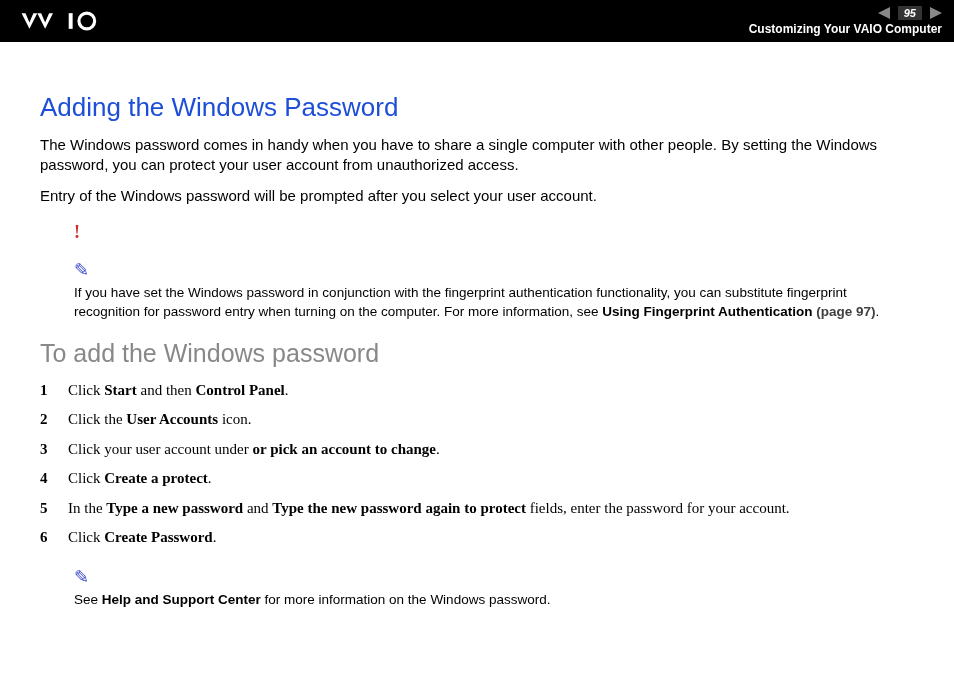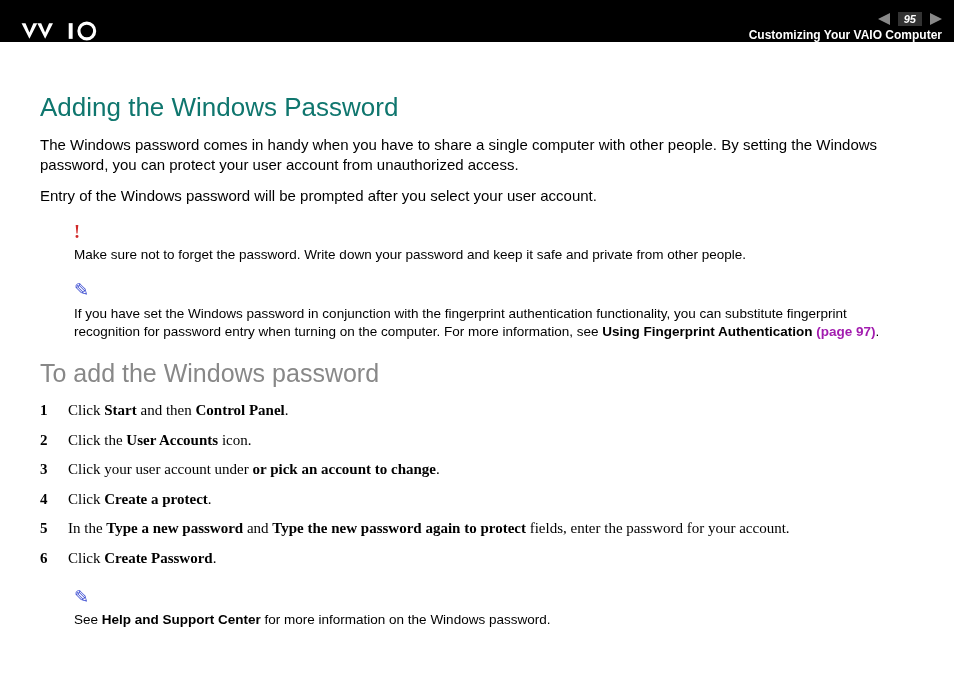--- a/index.html
+++ b/index.html
@@ -1,38 +1,38 @@
 <!DOCTYPE html>
 <html><head>
 <meta charset="utf-8">
 <style>
   * { margin: 0; padding: 0; box-sizing: border-box; }
   body { font-family: Arial, Helvetica, sans-serif; width: 954px; height: 674px; background: #fff; color: #000; position: relative; }
-  .header { background: #000; height: 42px; display: flex; align-items: flex-end; justify-content: space-between; padding: 0 12px 0 20px; }
+  .header { background: #000; height: 42px; display: flex; align-items: center; justify-content: space-between; padding: 0 12px 0 20px; }
   .logo { color: #fff; font-size: 26px; font-weight: 300; letter-spacing: 1px; display: flex; align-items: center; }
   .logo svg { height: 22px; }
   .header-right { display: flex; flex-direction: column; align-items: flex-end; color: #fff; gap: 2px; }
   .nav-row { display: flex; align-items: center; gap: 6px; }
   .arrow-btn { display: inline-flex; align-items: center; justify-content: center; cursor: pointer; }
   .arrow-btn svg { display: block; }
   .page-num { background: #333; color: #fff; font-size: 11px; font-style: italic; font-weight: bold; padding: 1px 6px; }
   .section-title { color: #ffffff; font-size: 12px; font-weight: bold; }
   .content { padding: 50px 40px 20px 40px; }
-  h1 { color: #0f766e; font-size: 26px; font-weight: 400; margin-bottom: 12px; }
+  h1 { color: #1d4ed8; font-size: 26px; font-weight: 400; margin-bottom: 12px; }
   .para { font-size: 15px; line-height: 1.35; margin-bottom: 10px; }
   .note-block { margin: 14px 0 14px 34px; font-size: 13.5px; line-height: 1.35; }
   .note-icon { display: block; margin-bottom: 2px; font-size: 16px; }
   .warn-icon { color: #d12a2a; font-weight: bold; font-family: Georgia, serif; font-size: 18px; }
   .note-icon.pencil { color: #3a4bd1; font-size: 18px; }
   h2 { color: #888; font-size: 25px; font-weight: 400; margin: 18px 0 10px 0; }
   ol.steps { list-style: none; counter-reset: step; margin-left: 0; font-family: Liberation Serif, serif; }
   ol.steps li { counter-increment: step; font-size: 15px; line-height: 1.7; padding-left: 28px; position: relative; margin-bottom: 4px; }
   ol.steps li::before { content: counter(step); position: absolute; left: 0; font-weight: bold; }
   .b { font-weight: bold; }
-  .link { color: #a21caf; font-weight: bold; cursor: pointer; }
+  .link { color: #404040; font-weight: bold; cursor: pointer; }
 </style>
 </head>
 <body>
 
 <div class="header">
   <div class="logo">
     <svg viewBox="0 0 140 28" width="110" fill="#fff">
       <path d="M2 4 L12 24 L22 4 L17 4 L12 16 L7 4 Z"></path>
       <path d="M40 4 L50 24 L60 4 L55 4 L50 16 L45 4 Z" transform="scale(-1,1) translate(-82,0)"></path>
       <rect x="62" y="4" width="5" height="20"></rect>
@@ -57,21 +57,20 @@
   </div>
 </div>
 
 <div class="content">
   <h1>Adding the Windows Password</h1>
   <p class="para">The Windows password comes in handy when you have to share a single computer with other people. By setting the Windows password, you can protect your user account from unauthorized access.</p>
   <p class="para">Entry of the Windows password will be prompted after you select your user account.</p>
 
   <div class="note-block">
     <span class="note-icon warn-icon">!</span>
-    <span>Make sure not to forget the password. Write down your password and keep it safe and private from other people.</span>
   </div>
 
   <div class="note-block">
     <span class="note-icon pencil">✎</span>
     <span>
       <span>If you have set the Windows password in conjunction with the fingerprint authentication functionality, you can substitute fingerprint recognition for password entry when turning on the computer. For more information, see </span><span class="b">Using Fingerprint Authentication </span><span class="link">(page 97)</span><span>.</span>
     </span>
   </div>
 
   <h2>To add the Windows password</h2>

